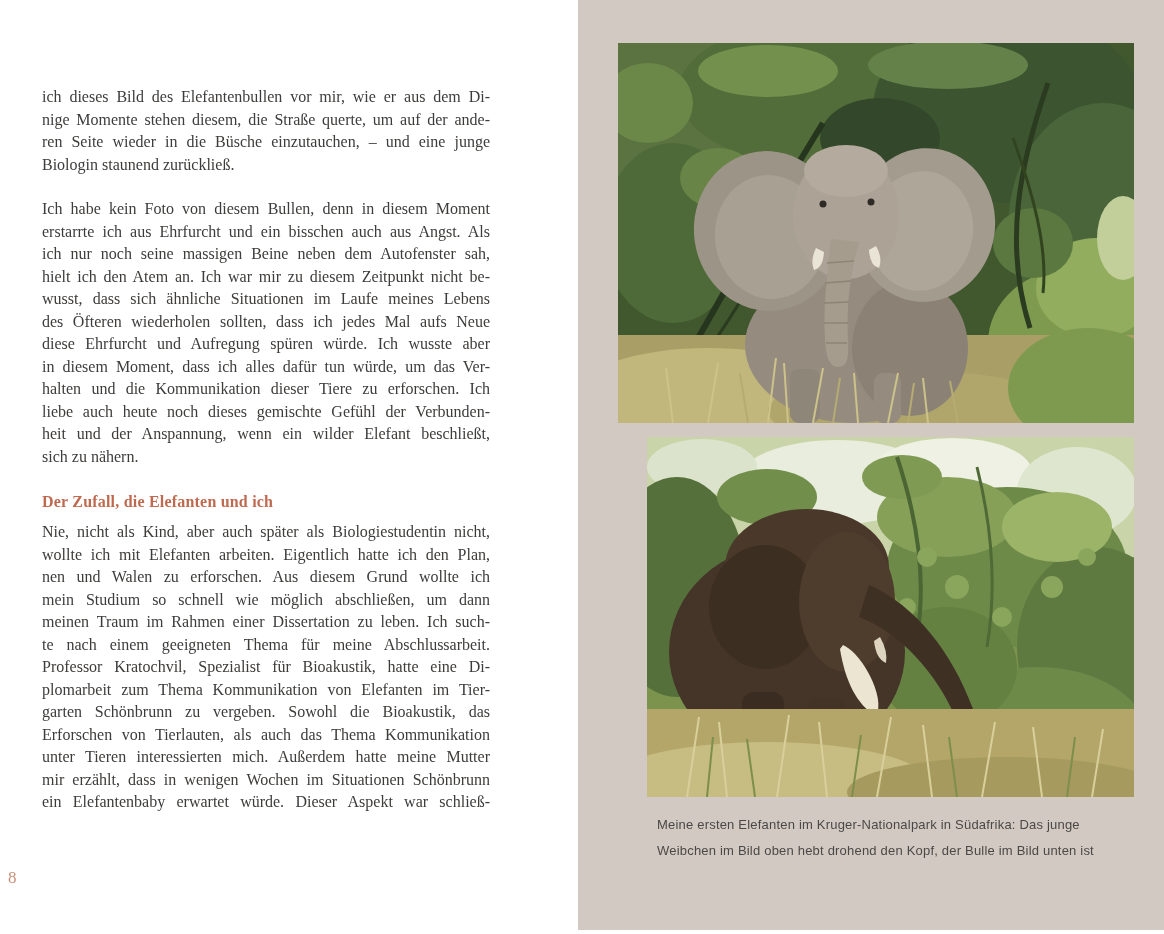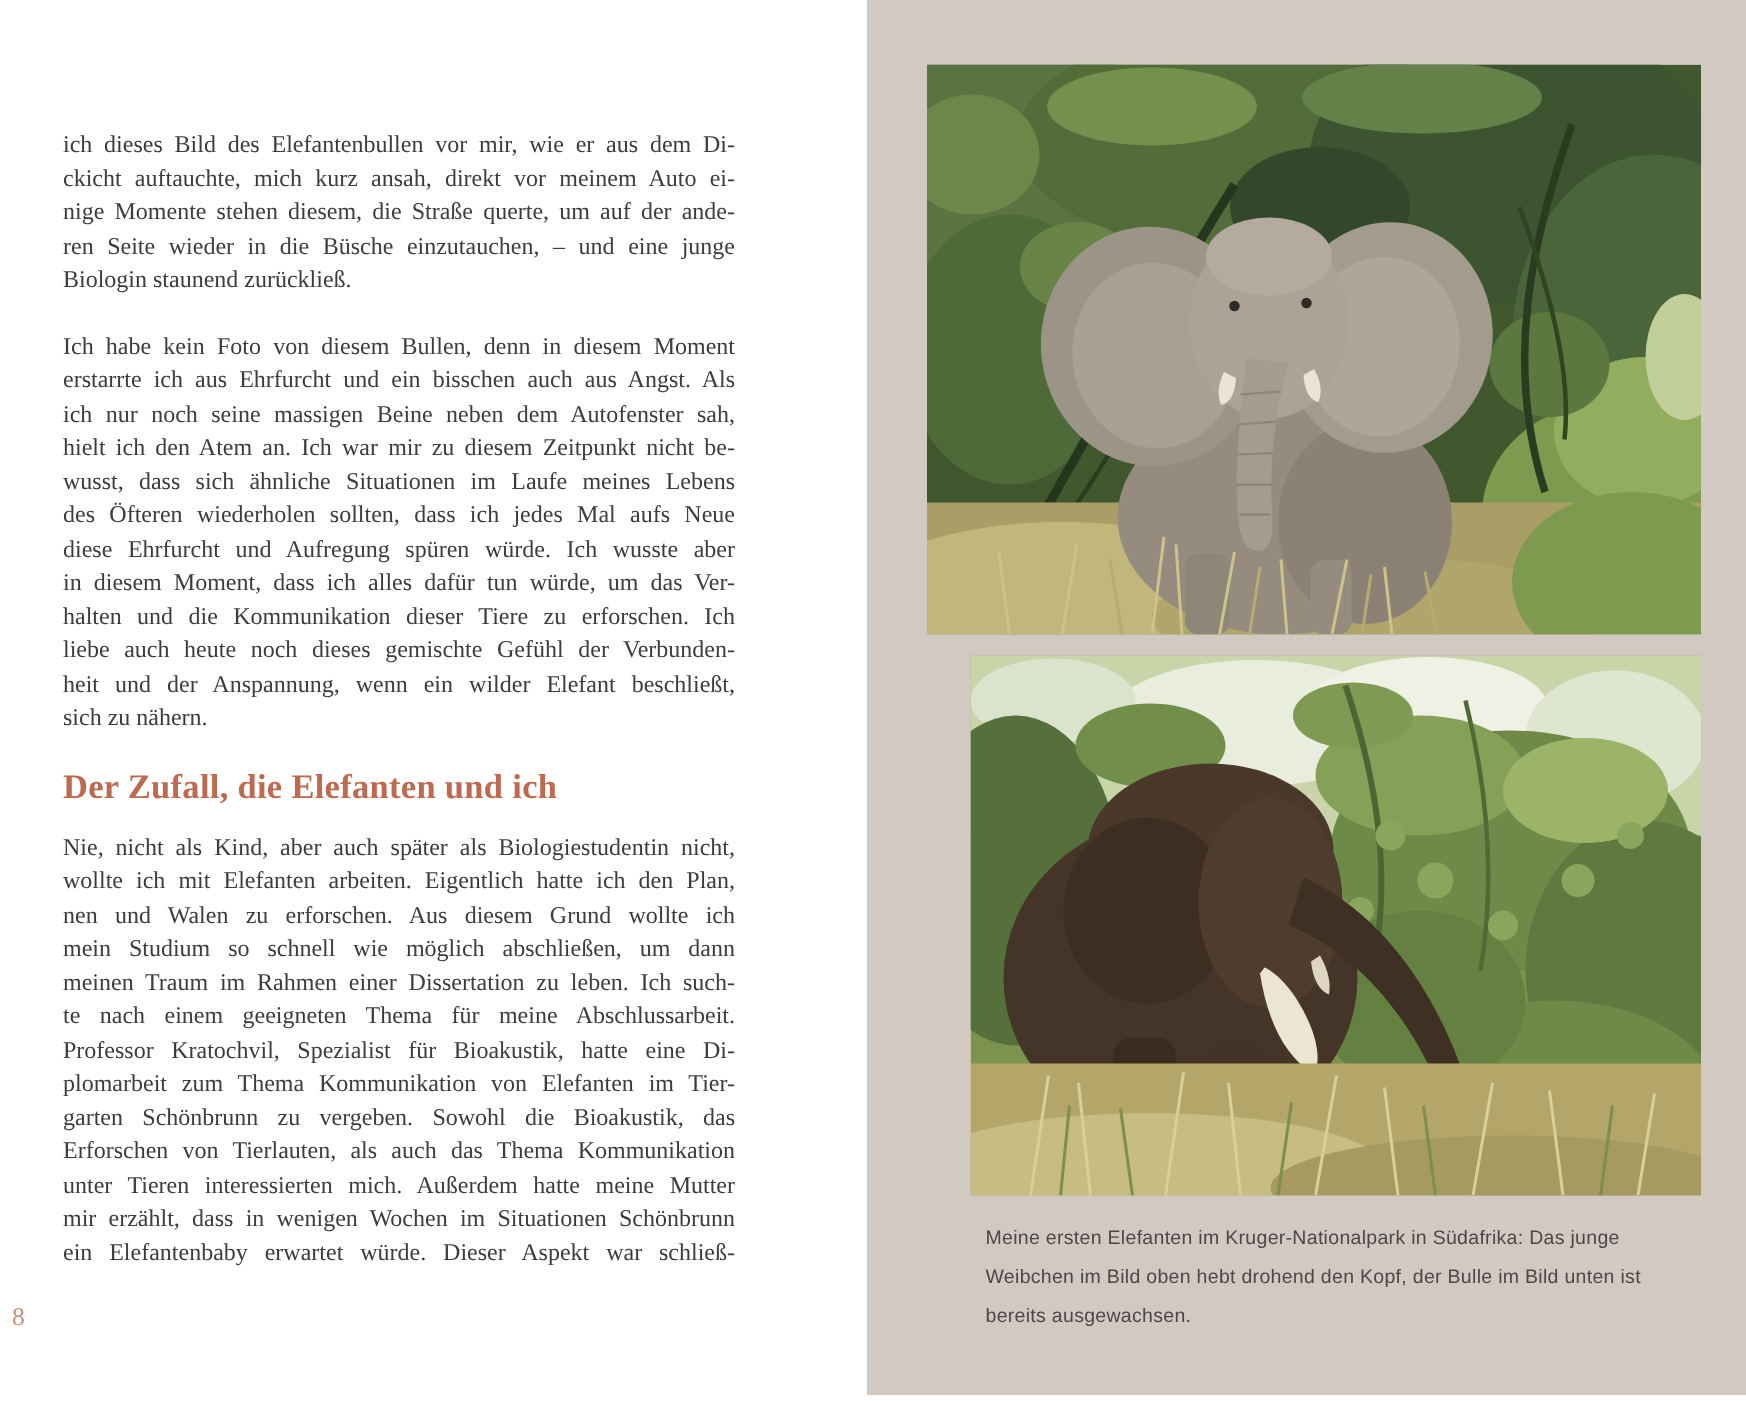--- a/index.html
+++ b/index.html
@@ -35,24 +35,24 @@
   .tline {
     text-align: justify;
     text-align-last: justify;
     white-space: nowrap;
   }
   .tline-last { text-align-last: left; }
   .justify-all .tline-last { text-align-last: justify; }
   .section-heading {
     color: var(--heading);
     font-family: "Liberation Serif", serif;
-    font-size: 23px;
+    font-size: 16px;
     line-height: 24px;
     font-weight: bold;
-    margin: 6px 0 18px 0;
+    margin: 6px 0 7px 0;
     letter-spacing: 0.2px;
   }
   .page-number {
     position: absolute;
     left: 8px;
     top: 868px;
     color: var(--page-number);
     font-size: 17px;
     font-family: "Liberation Serif", serif;
   }
@@ -87,21 +87,20 @@
   }
 </style>
 </head>
 <body>
 
 <div class="spread">
 
   <main class="left-page">
     <div class="body-text">
         <div class="tline">ich dieses Bild des Elefantenbullen vor mir, wie er aus dem Di-</div>
-        <div class="tline">ckicht auftauchte, mich kurz ansah, direkt vor meinem Auto ei-</div>
         <div class="tline">nige Momente stehen diesem, die Straße querte, um auf der ande-</div>
         <div class="tline">ren Seite wieder in die Büsche einzutauchen, – und eine junge</div>
         <div class="tline tline-last">Biologin staunend zurückließ.</div>
       </div>
     <div class="body-text">
         <div class="tline">Ich habe kein Foto von diesem Bullen, denn in diesem Moment</div>
         <div class="tline">erstarrte ich aus Ehrfurcht und ein bisschen auch aus Angst. Als</div>
         <div class="tline">ich nur noch seine massigen Beine neben dem Autofenster sah,</div>
         <div class="tline">hielt ich den Atem an. Ich war mir zu diesem Zeitpunkt nicht be-</div>
         <div class="tline">wusst, dass sich ähnliche Situationen im Laufe meines Lebens</div>
@@ -261,17 +260,16 @@
           <path d="M 205,360 L 214,298"></path>
             <path d="M 310,360 L 302,300"></path>
           <path d="M 420,360 L 428,300"></path>
         </g>
       </svg>
     </figure>
 
     <figcaption class="caption">
         <div class="tline">Meine ersten Elefanten im Kruger-Nationalpark in Südafrika: Das junge</div>
         <div class="tline">Weibchen im Bild oben hebt drohend den Kopf, der Bulle im Bild unten ist</div>
-        <div class="tline tline-last">bereits ausgewachsen.</div>
       </figcaption>
   </aside>
 
 </div>
 
 </body></html>

